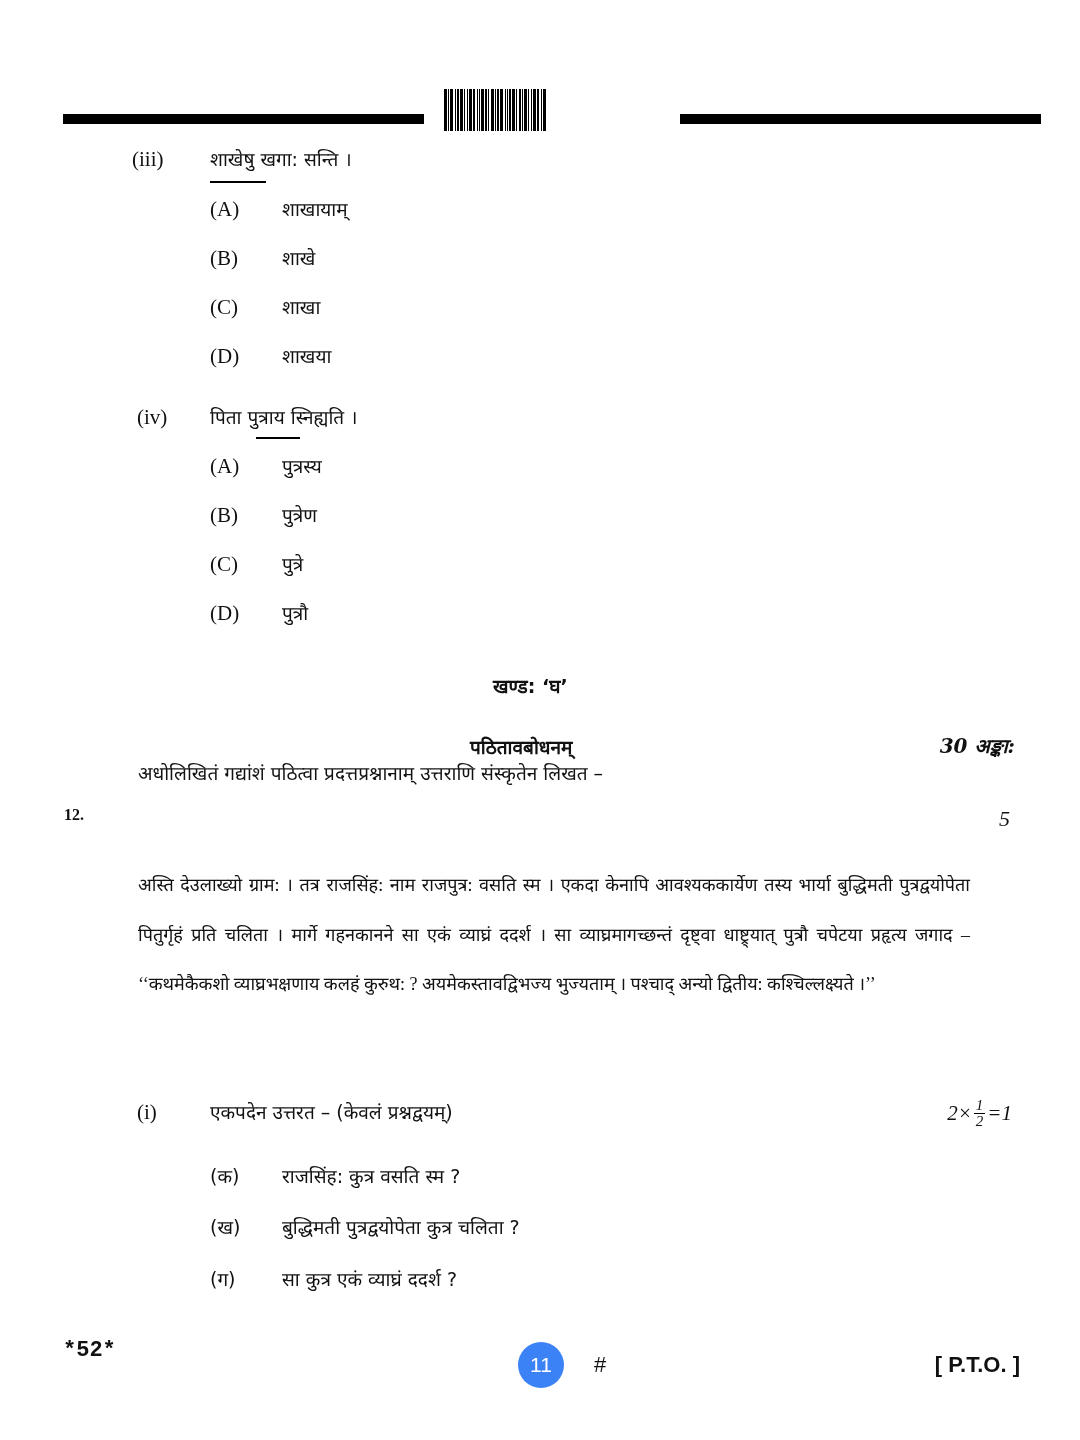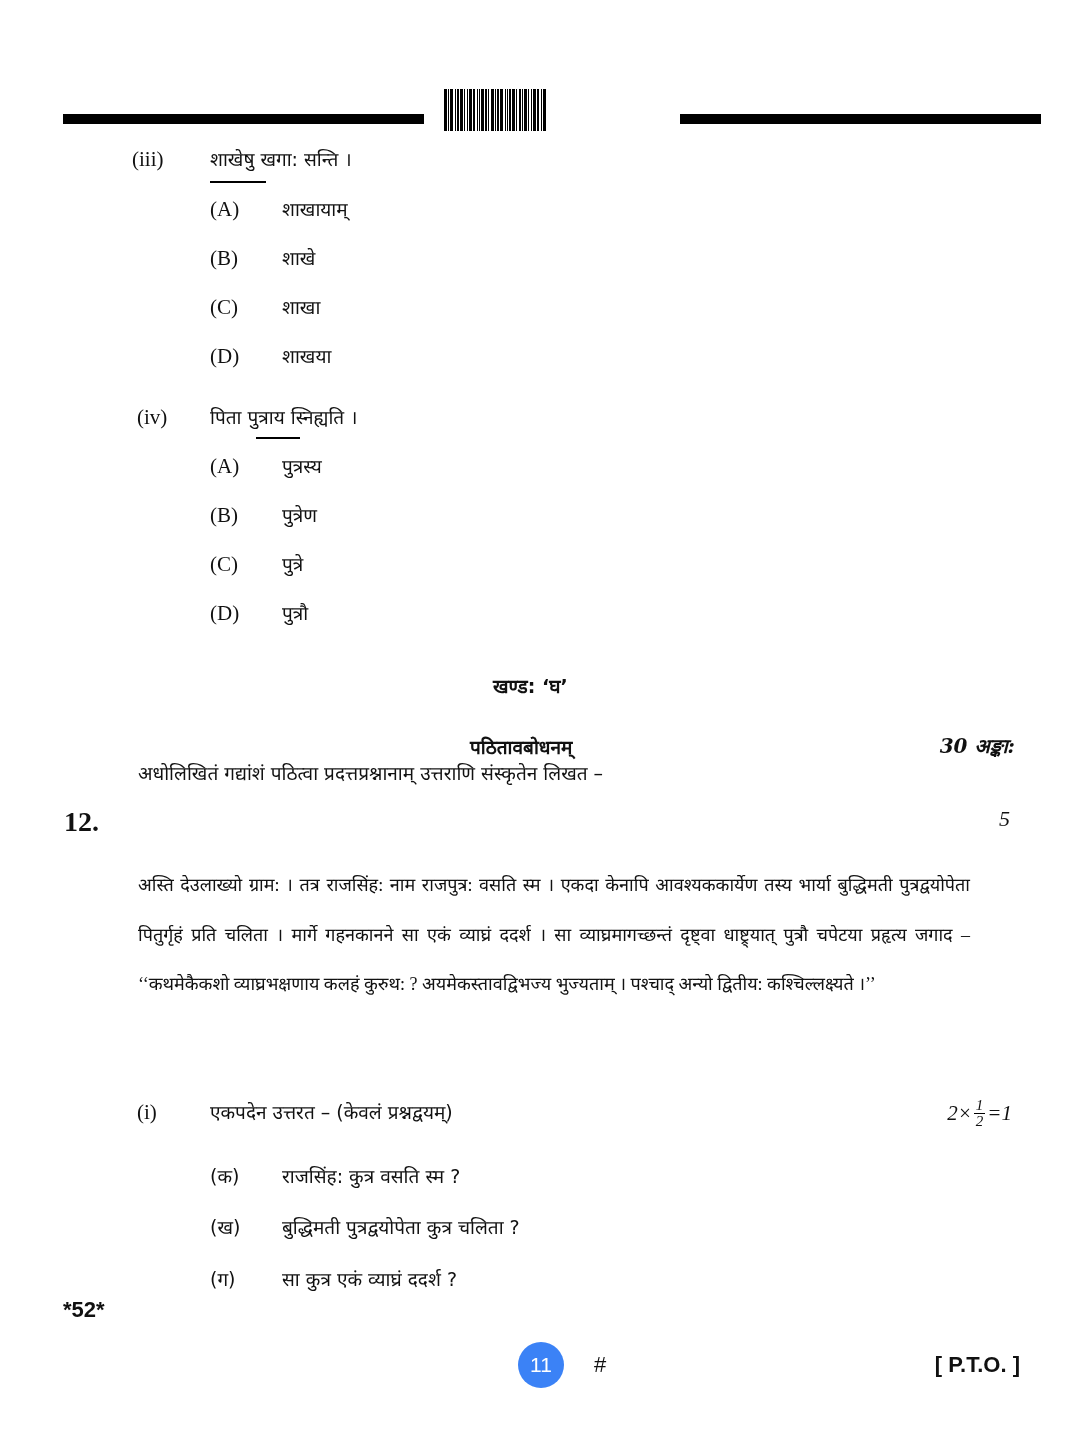--- a/index.html
+++ b/index.html
@@ -18,31 +18,31 @@
   .q-line { position: absolute; display: flex; align-items: baseline; }
   .roman { position: absolute; }
   .opt { position: absolute; display: flex; align-items: baseline; }
   .opt .opt-letter { width: 72px; display: inline-block; }
 
   .underline-mark { position: absolute; height: 2px; background: #000; }
 
   .section-head { position: absolute; font-family: "DejaVu Sans", sans-serif; font-weight: bold; font-size: 19px; }
   .marks-head { position: absolute; right: 65px; font-family: "DejaVu Serif", serif; font-weight: bold; font-style: italic; font-size: 20px; }
 
-  .qnum { position: absolute; left: 64px; font-family: "Liberation Serif", serif; font-weight: bold; font-size: 28px; }
+  .qnum { position: absolute; left: 64px; font-family: "Liberation Serif", serif; font-weight: bold; font-size: 16px; }
   .qmarks { position: absolute; right: 70px; font-family: "Liberation Serif", serif; font-style: italic; font-size: 22px; }
 
   .passage { position: absolute; left: 138px; width: 832px; font-family: Liberation Serif, serif; font-size: 18px; line-height: 49.5px; text-align: justify; }
   .passage p { text-align-last: auto; }
 
   .frac-marks { position: absolute; right: 68px; top: 1098px; font-family: "Liberation Serif", serif; font-style: italic; font-size: 21px; display: flex; align-items: center; }
   .frac { display: inline-flex; flex-direction: column; align-items: center; margin: 0 2px; font-size: 15px; line-height: 15px; }
   .frac .num { border-bottom: 1px solid #000; padding: 0 2px; }
 
-  .footer-left { position: absolute; left: 63px; top: 1297px; font-family: Liberation Sans, sans-serif; font-weight: bold; font-size: 22px; }
+  .footer-left { position: absolute; left: 63px; top: 1338px; font-family: Liberation Mono, monospace; font-weight: bold; font-size: 22px; }
   .page-circle { position: absolute; left: 518px; top: 1342px; width: 46px; height: 46px; border-radius: 50%; background: #3b82f6; color: #fff; font-family: "Liberation Sans", sans-serif; font-size: 21px; display: flex; align-items: center; justify-content: center; }
   .footer-hash { position: absolute; left: 594px; top: 1352px; font-family: "Liberation Sans", sans-serif; font-size: 22px; }
   .footer-right { position: absolute; right: 60px; top: 1352px; font-family: "Liberation Sans", sans-serif; font-weight: bold; font-size: 22px; }
 </style>
 </head>
 <body>
 
 <div class="bar bar-left"></div>
 <div class="barcode" id="barcode">
     <span style="width: 3px; background: rgb(0, 0, 0);"></span>

